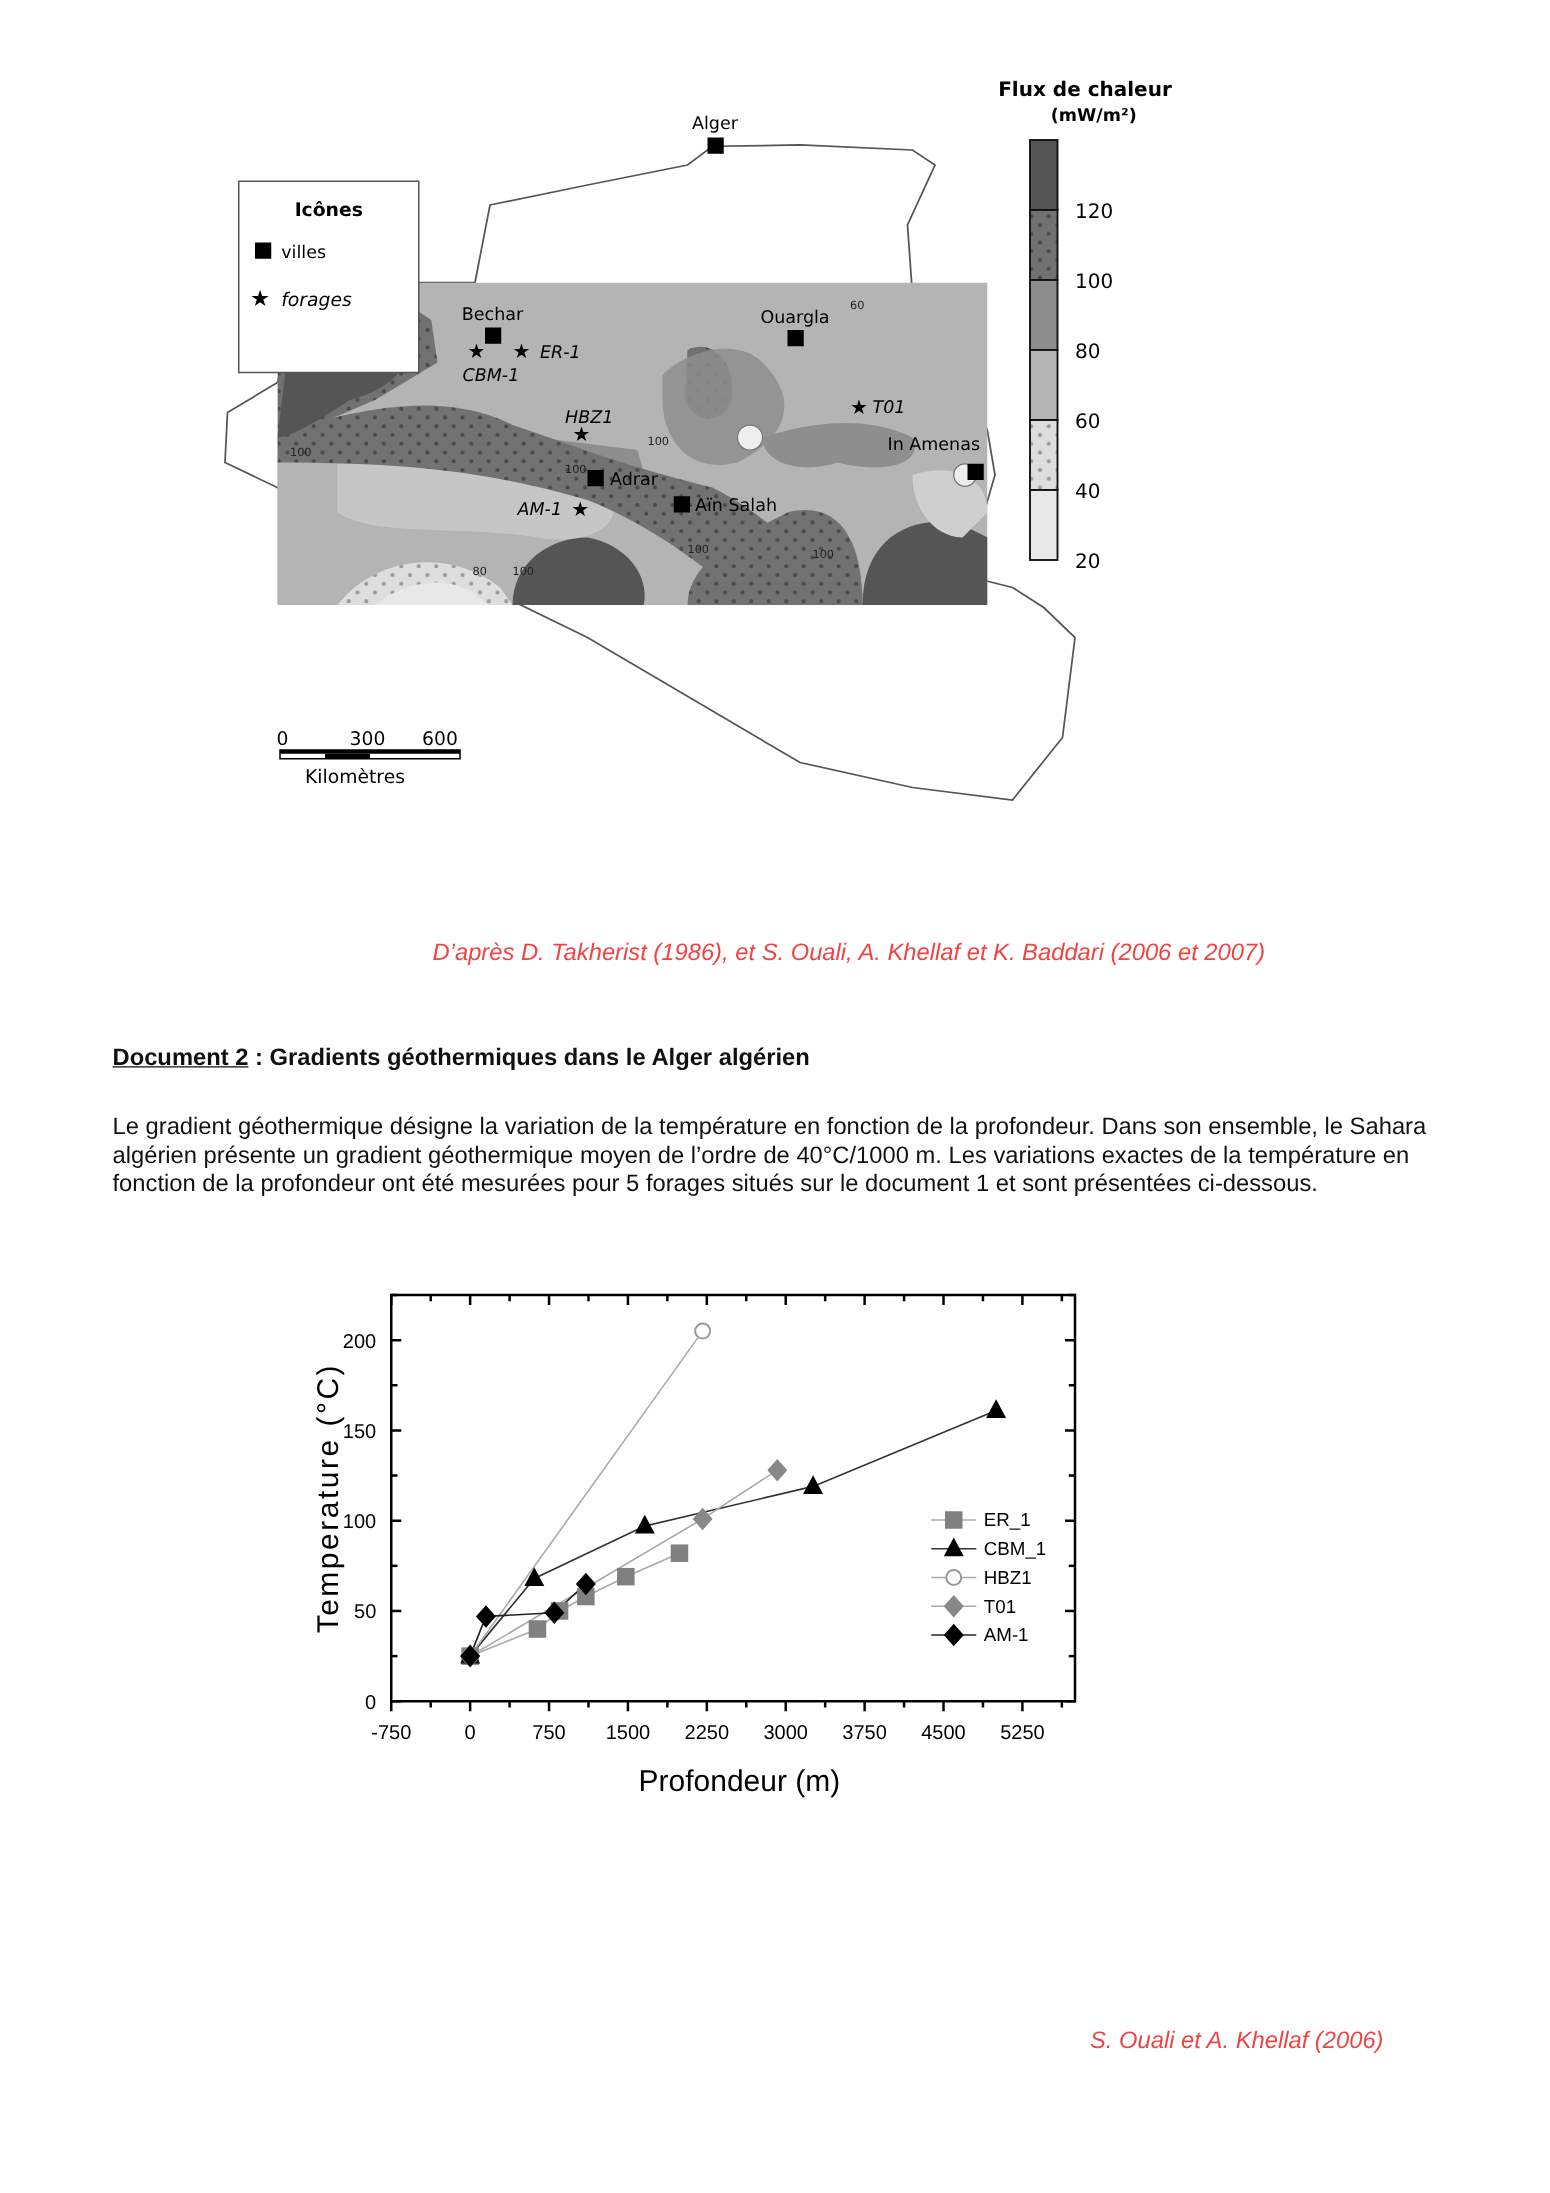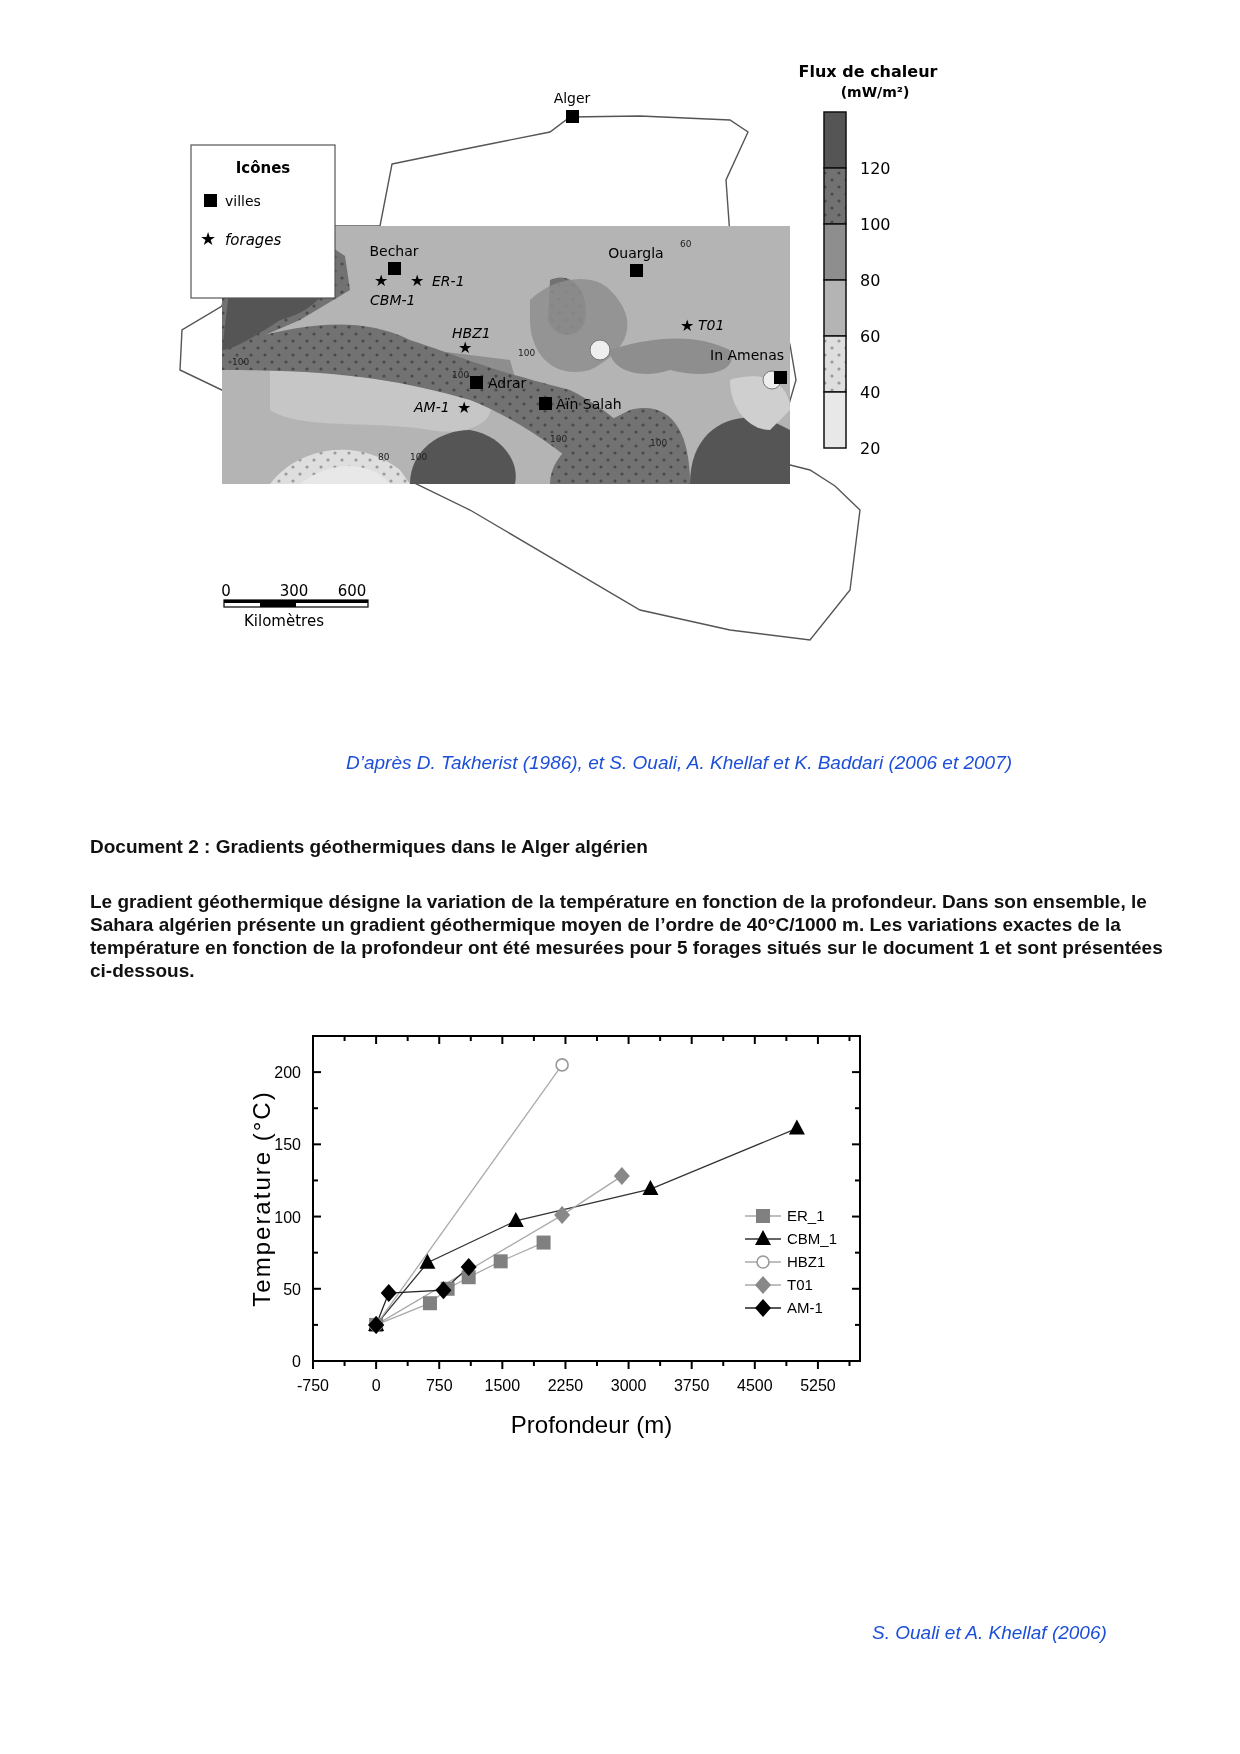--- a/index.html
+++ b/index.html
@@ -1,21 +1,21 @@
 <!DOCTYPE html>
 <html><head>
 <meta charset="utf-8">
 <style>
   html, body { margin: 0; padding: 0; background: #ffffff; }
   body { width: 1240px; height: 1754px; position: relative; font-family: "Liberation Sans", sans-serif; color: #111; overflow: hidden; }
   #map { position: absolute; left: 170px; top: 50px; width: 900px; height: 680px; }
-  .caption { position: absolute; font-style: italic; font-size: 19px; color: #1d4ed8; }
+  .caption { position: absolute; font-style: italic; font-size: 19px; color: #ef4444; }
   .heading { position: absolute; left: 90px; top: 836px; font-size: 19px; font-weight: bold; }
-  .heading .u { }
-  .para { position: absolute; left: 90px; top: 890px; width: 1080px; font-size: 19px; line-height: 23px; font-weight: bold; }
+  .heading .u { text-decoration: underline; }
+  .para { position: absolute; left: 90px; top: 890px; width: 1080px; font-size: 19px; line-height: 23px; }
   #chart { position: absolute; left: 240px; top: 1020px; width: 760px; height: 610px; }
 </style>
 </head>
 <body>
 
 <svg id="map" viewBox="0 0 900 680" xmlns="http://www.w3.org/2000/svg">
   <defs>
     <pattern id="dots-dark" width="14" height="14" patternUnits="userSpaceOnUse">
       <rect width="14" height="14" fill="#727272"></rect>
       <circle cx="4" cy="4" r="1.6" fill="#4a4a4a"></circle>

